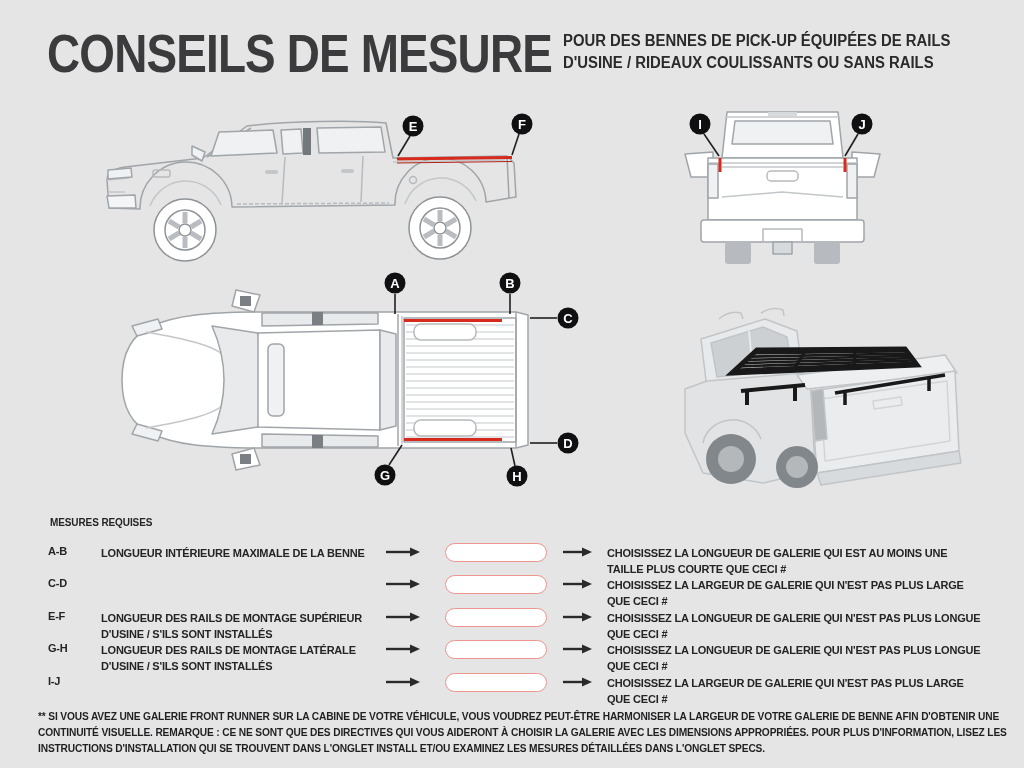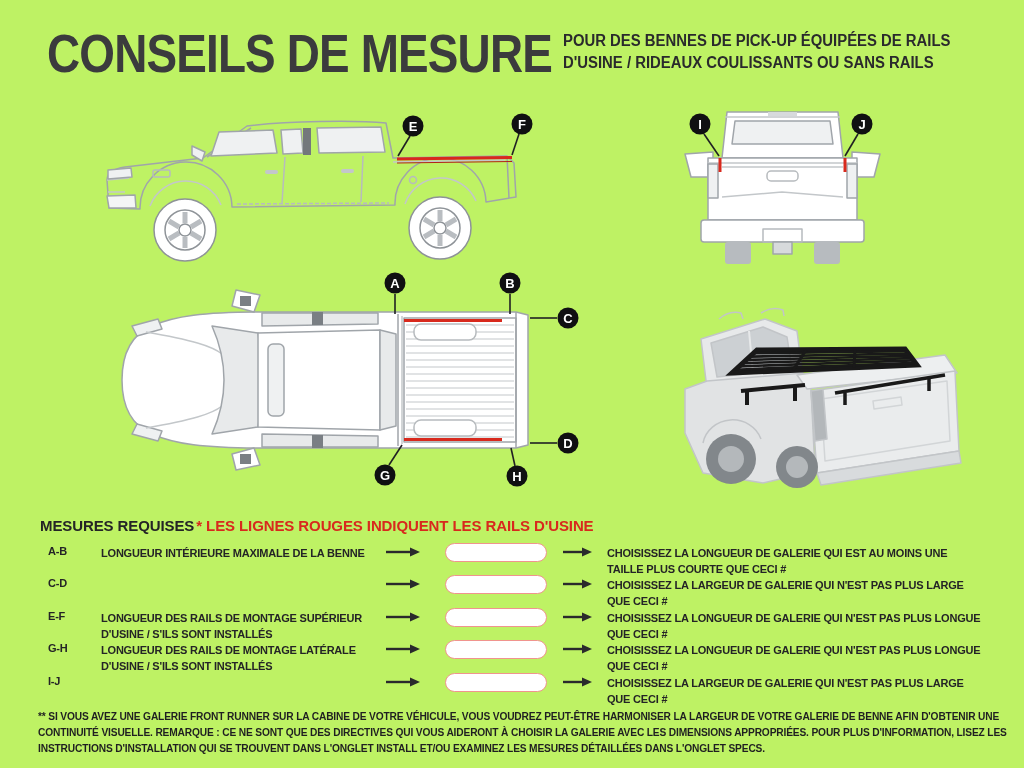--- a/index.html
+++ b/index.html
@@ -2,29 +2,29 @@
 <html style="--accent: #d8291d; --pill: #f0948e; --ink: #242426; --title: #3b3b3d;"><head>
 <meta charset="utf-8">
 <style>
   :root{
     --accent:#d8291d;
     --pill:#f0948e;
     --ink:#242426;
     --title:#3b3b3d;
   }
   html,body{margin:0;padding:0;background:#ffffff;}
-  .page{position:relative;width:1024px;height:768px;background:#bef264;overflow:hidden;
+  .page{position:relative;width:1024px;height:768px;background:#e5e5e5;overflow:hidden;
         font-family:"Liberation Sans", sans-serif;color:var(--ink);}
   .abs{position:absolute;}
   .title{left:47px;top:22px;font-size:54px;font-weight:bold;letter-spacing:-1px;
          color:var(--title);transform:scaleX(0.85);transform-origin:left top;white-space:nowrap;}
   .subtitle{left:563px;top:30px;font-size:16px;font-weight:bold;line-height:22px;
             white-space:pre-line;transform:scaleX(0.93);transform-origin:left top;color:#2a2a2c;}
   .fig{position:absolute;}
-  .mr-head{left:40px;top:517px;display:flex;gap:2px;font-size:15px;font-weight:bold;letter-spacing:-0.1px;}
+  .mr-head{left:50px;top:517px;display:flex;gap:18px;font-size:10px;font-weight:bold;letter-spacing:-0.1px;}
   .mr-note{color:var(--accent);}
   .row{position:absolute;left:0;width:980px;height:34px;}
   .code{position:absolute;left:48px;top:2px;font-size:11px;font-weight:bold;letter-spacing:-0.2px;}
   .label{position:absolute;left:90px;top:2px;width:330px;font-size:11px;font-weight:bold;
          line-height:16px;white-space:pre-line;letter-spacing:-0.2px;padding-left:11px;}
   .instr{position:absolute;left:607px;top:2px;width:412px;font-size:11px;font-weight:bold;
          line-height:16px;white-space:pre-line;letter-spacing:-0.2px;}
   .pill{position:absolute;left:445px;top:0;width:102px;height:19px;border:1.5px solid var(--pill);
         border-radius:11px;background:#fff;box-sizing:border-box;font-size:11px;font-weight:bold;text-align:center;}
   .arrow{position:absolute;top:4px;height:10px;}
@@ -244,21 +244,20 @@
       </g>
       <g stroke-width="3">
         <line x1="148" y1="77.4" x2="161" y2="57"></line>
         <line x1="209" y1="74.7" x2="210" y2="56.5"></line>
       </g>
     </g>
   </svg>
 
   <div class="abs mr-head">
     <span>MESURES REQUISES</span>
-    <span class="mr-note">* LES LIGNES ROUGES INDIQUENT LES RAILS D'USINE</span>
   </div>
 
   <div class="row" style="top:543px">
     <div class="code">A-B</div>
     <div class="label">LONGUEUR INTÉRIEURE MAXIMALE DE LA BENNE</div>
     <svg class="arrow a1" viewBox="0 0 34 10">
         <line x1="0" y1="5" x2="24" y2="5"></line>
         <polygon points="24,0.5 34,5 24,9.5"></polygon>
       </svg>
     <div class="pill"></div>

